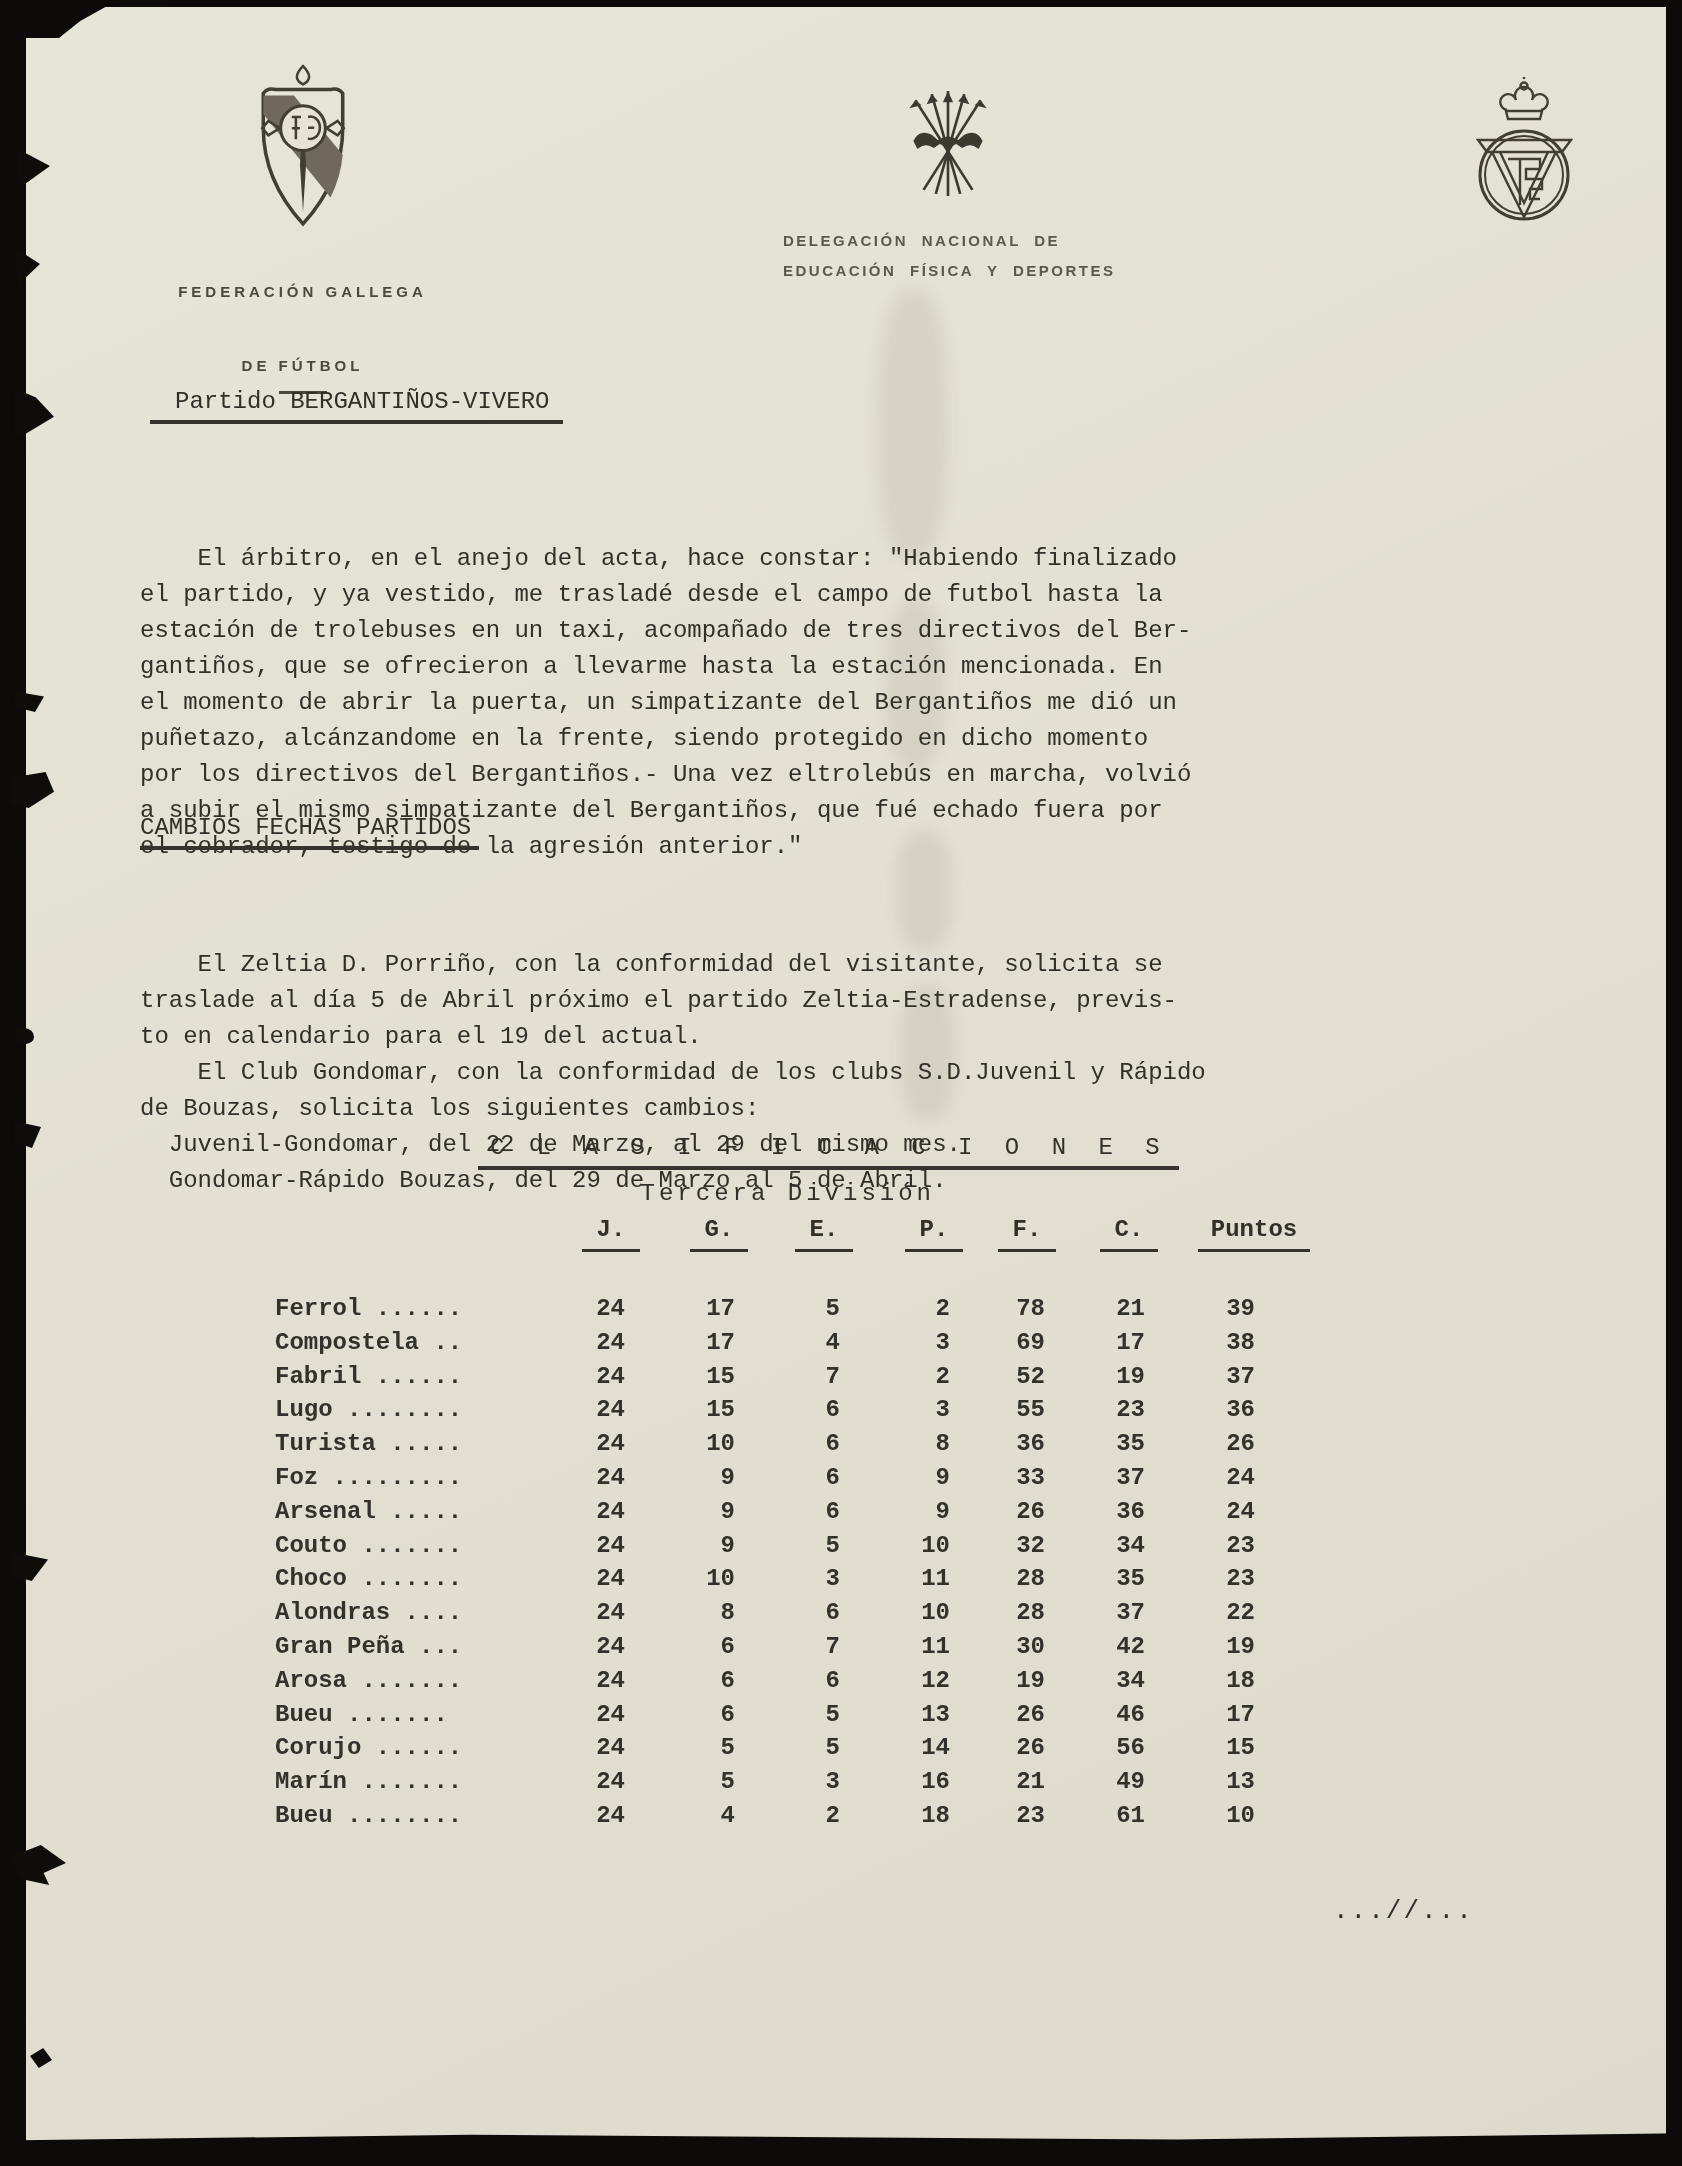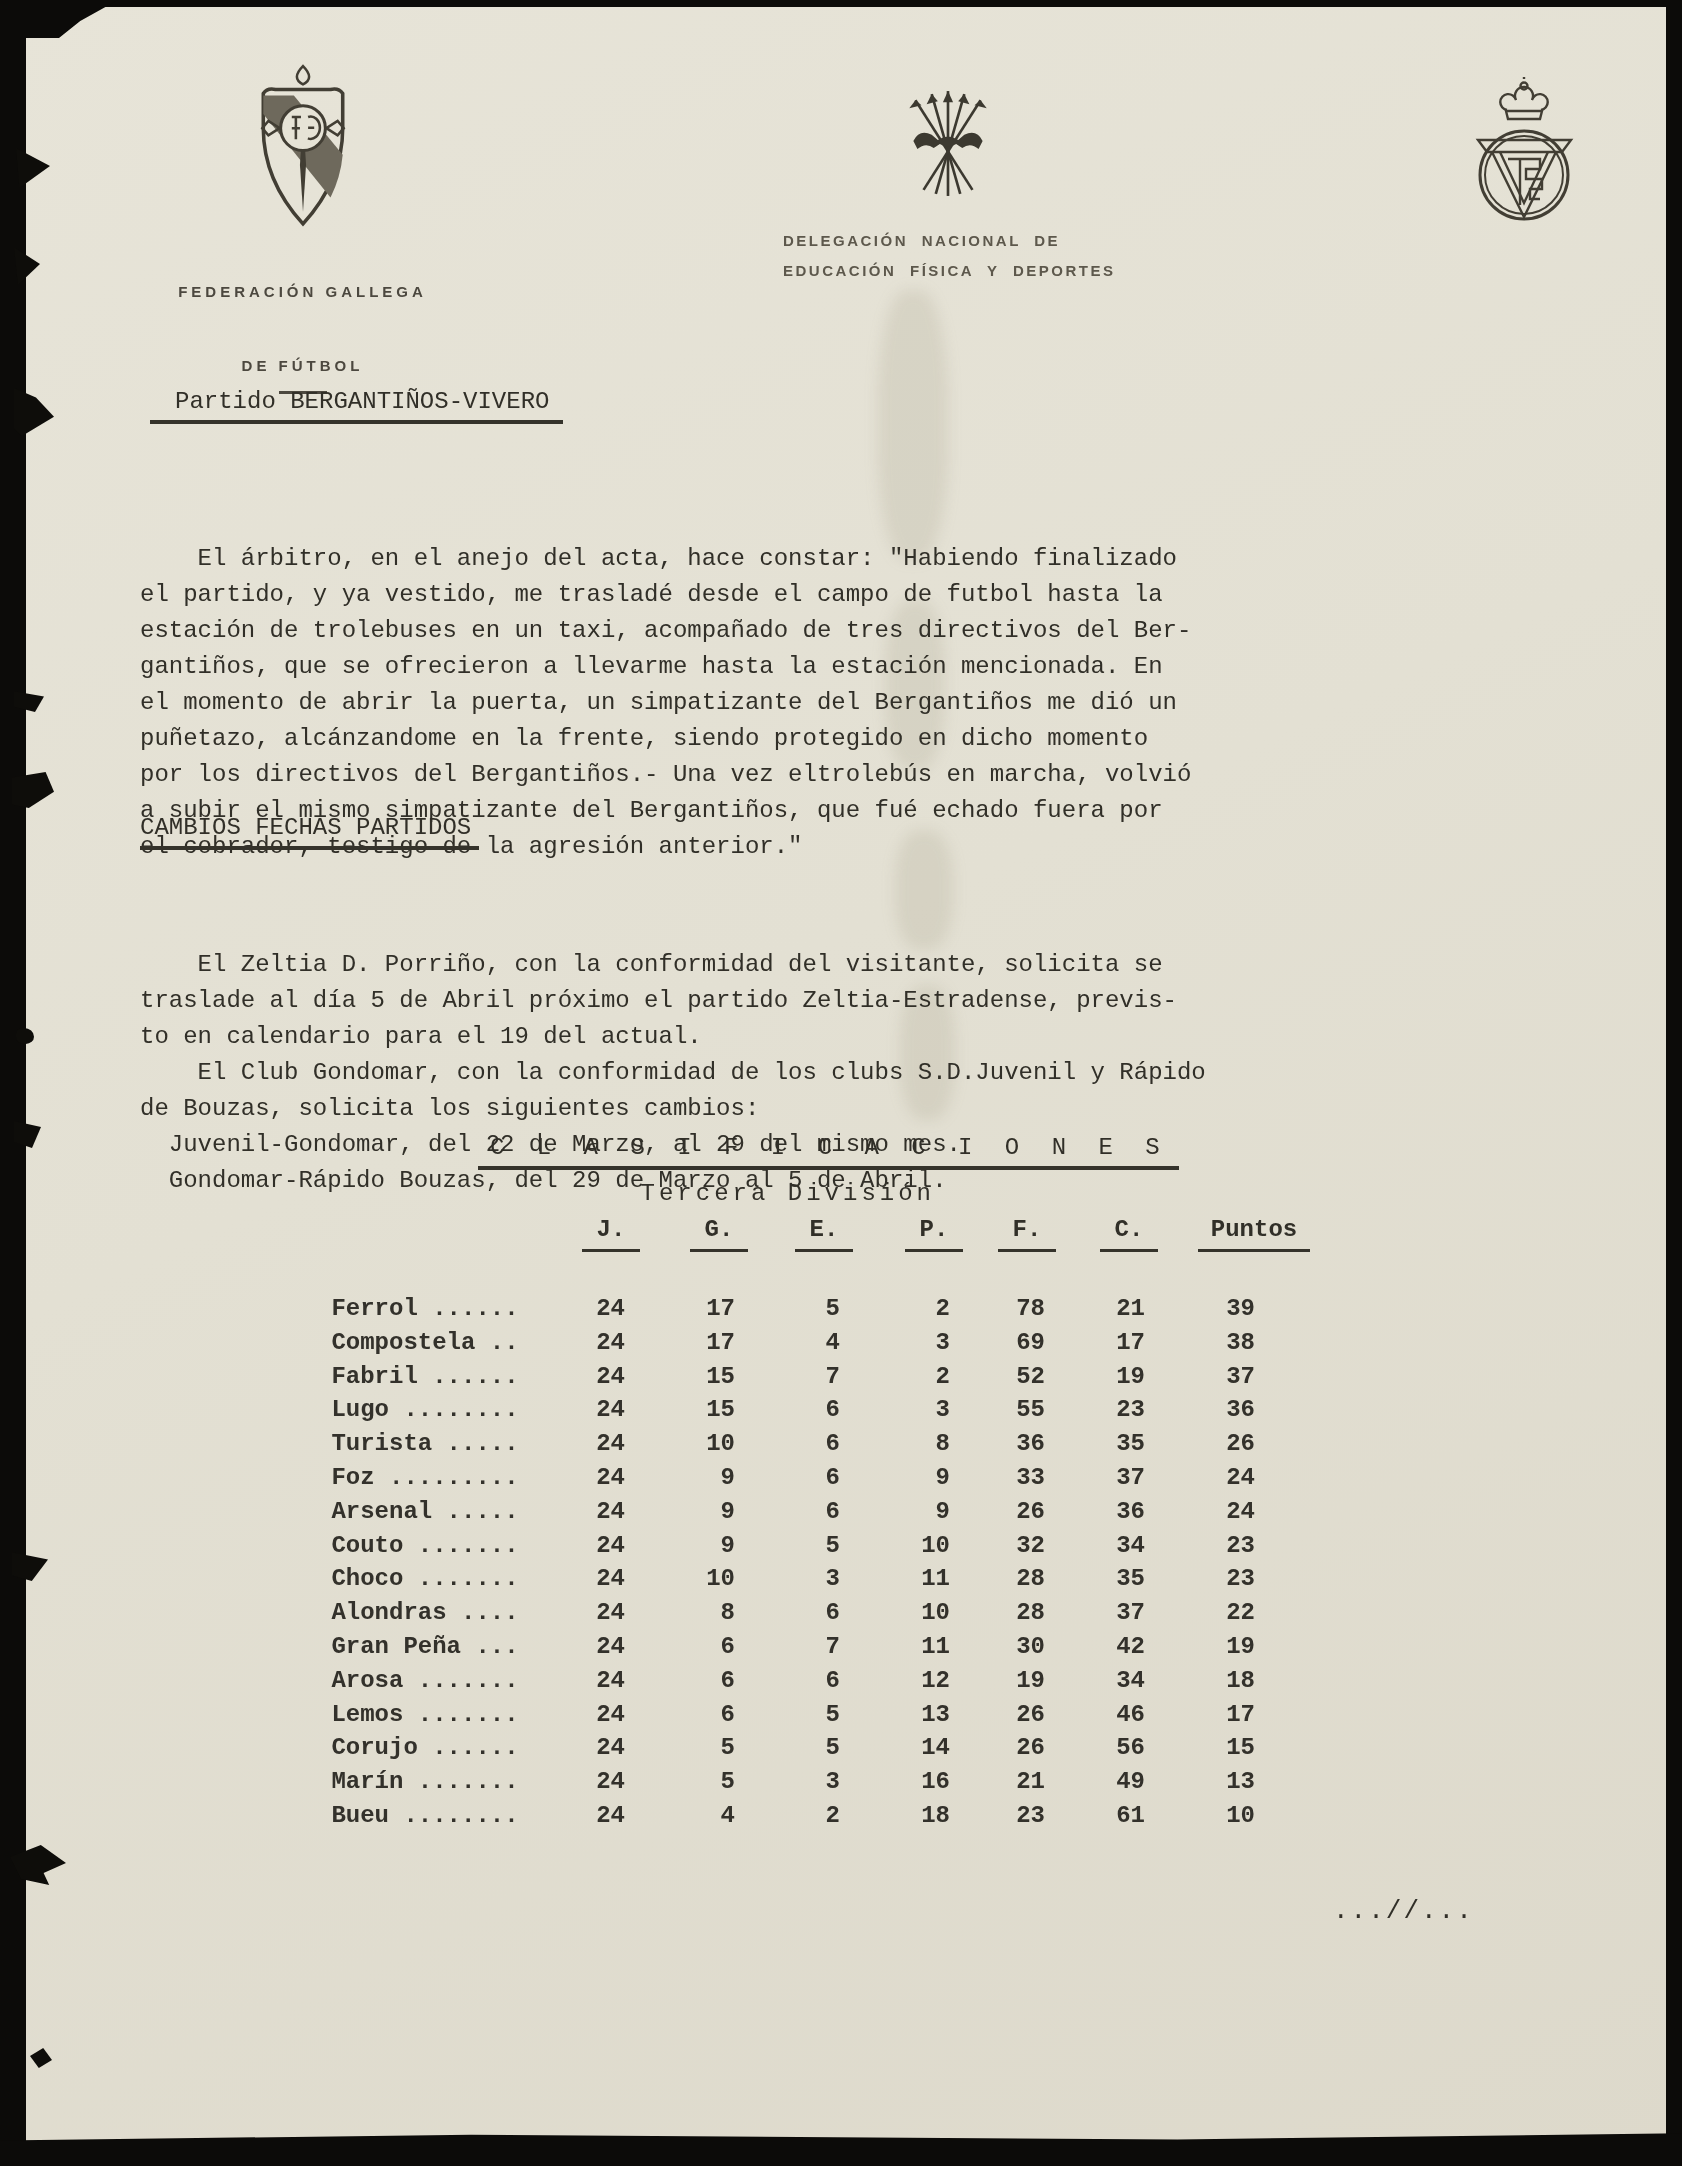--- a/index.html
+++ b/index.html
@@ -27,21 +27,21 @@
   .p1{left:140px;top:460px;}
   .p2{left:140px;top:866px;}
   .clas-title{left:478px;top:1134px;letter-spacing:9px;border-bottom:4px solid #35332b;
               padding:0 10px 5px 12px;}
   .clas-sub{left:555px;top:1180px;width:380px;text-align:right;letter-spacing:4px;white-space:normal;}
   .hcell{position:absolute;top:1216px;font-size:24px;font-weight:bold;text-align:center;
          border-bottom:3px solid #35332b;padding-bottom:6px;color:#312f28;}
   .trows{position:absolute;left:275px;top:1292px;}
   .trow{display:grid;grid-template-columns:300px 50px 110px 105px 110px 95px 100px 110px;
         height:33.8px;line-height:33.8px;font-size:24px;font-weight:bold;white-space:pre;}
-  .c-team{text-align:center;}
+  .c-team{text-align:left;}
   .c-num{text-align:right;}
   .cont-mark{left:1333px;top:1896px;font-size:26px;letter-spacing:2px;}
   
   .ghost{position:absolute;border-radius:40%;filter:blur(7px);background:rgba(135,126,100,0.14);}
   svg .ink{stroke:#423e34;fill:none;}
 </style>
 </head>
 <body>
 
 <div class="page">
@@ -255,21 +255,21 @@
         <div class="c-num">24</div>
         <div class="c-num">6</div>
         <div class="c-num">6</div>
         <div class="c-num">12</div>
         <div class="c-num">19</div>
         <div class="c-num">34</div>
         <div class="c-num">18</div>
       </div>
 
       <div class="trow">
-        <div class="c-team">Lemos .......</div>
+        <div class="c-team">Bueu .......</div>
         <div class="c-num">24</div>
         <div class="c-num">6</div>
         <div class="c-num">5</div>
         <div class="c-num">13</div>
         <div class="c-num">26</div>
         <div class="c-num">46</div>
         <div class="c-num">17</div>
       </div>
 
       <div class="trow">

